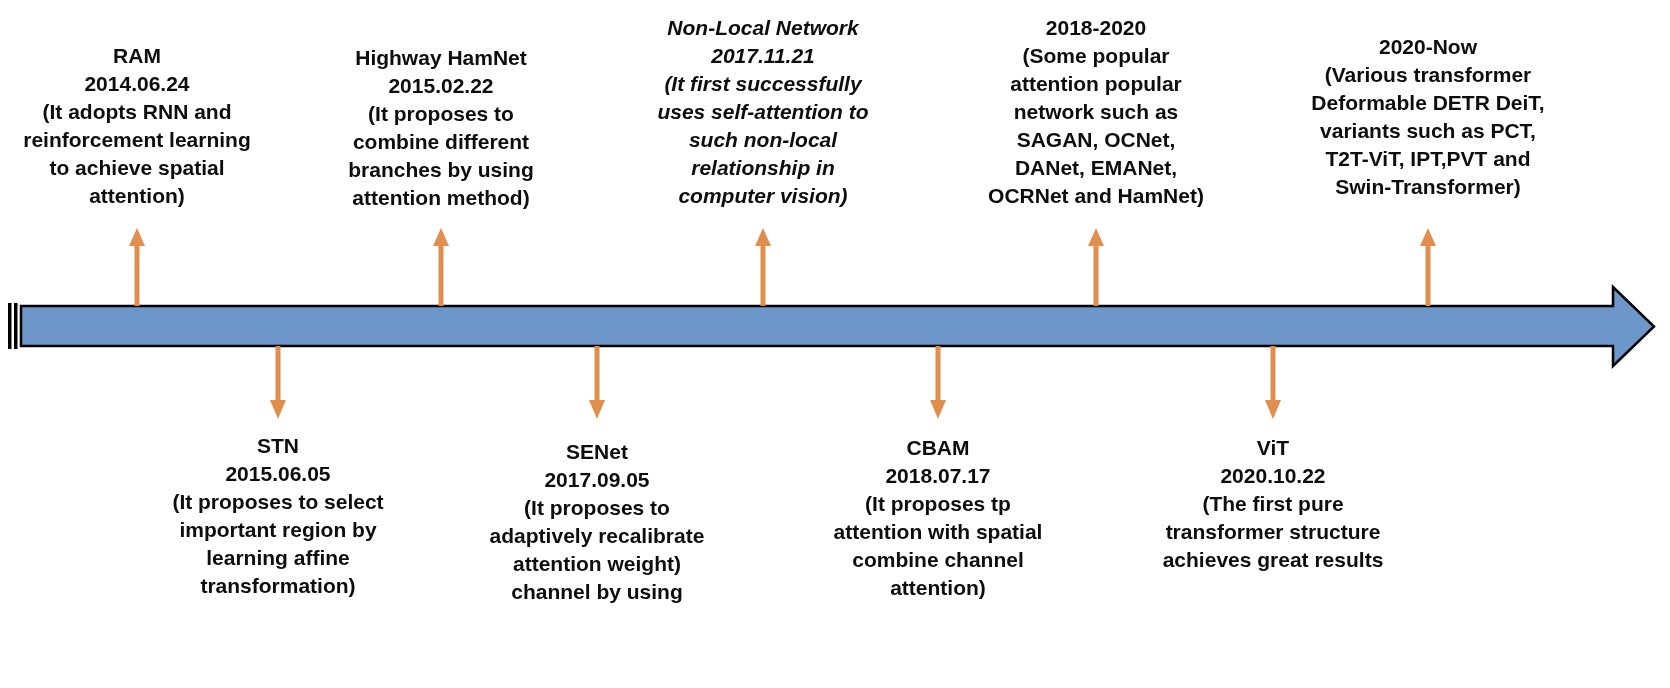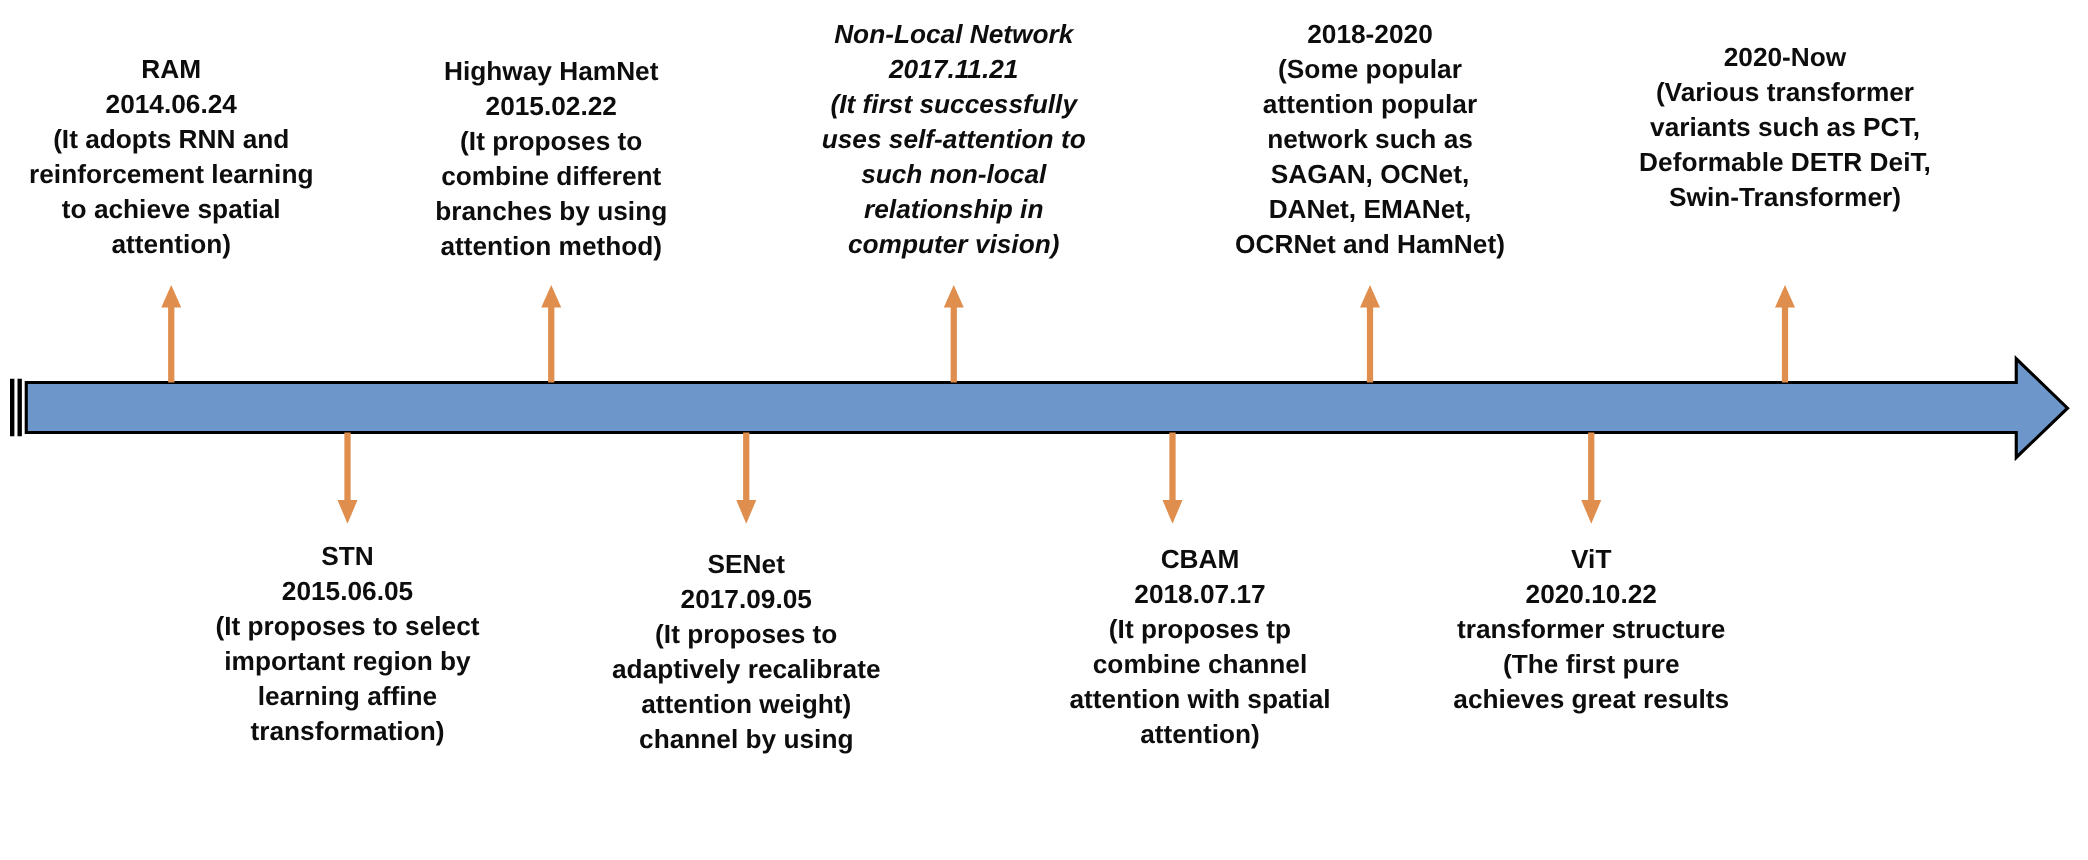--- a/index.html
+++ b/index.html
@@ -100,51 +100,52 @@
         <div class="line">(Some popular</div>
         <div class="line">attention popular</div>
         <div class="line">network such as</div>
         <div class="line">SAGAN, OCNet,</div>
         <div class="line">DANet, EMANet,</div>
         <div class="line">OCRNet and HamNet)</div>
       </div>
       <div class="event" style="left: 1248px; top: 33px;">
         <div class="line">2020-Now</div>
         <div class="line">(Various transformer</div>
+        <div class="line">Deformable DETR DeiT,</div>
         <div class="line">variants such as PCT,</div>
-        <div class="line">Deformable DETR DeiT,</div>
+        <div class="line">T2T-ViT, IPT,PVT and</div>
         <div class="line">Swin-Transformer)</div>
       </div>
     </div>
   <div id="events-bottom">
       <div class="event" style="left: 98px; top: 432px;">
         <div class="line">STN</div>
         <div class="line">2015.06.05</div>
         <div class="line">(It proposes to select</div>
         <div class="line">important region by</div>
         <div class="line">learning affine</div>
         <div class="line">transformation)</div>
       </div>
       <div class="event" style="left: 417px; top: 438px;">
         <div class="line">SENet</div>
         <div class="line">2017.09.05</div>
         <div class="line">(It proposes to</div>
         <div class="line">adaptively recalibrate</div>
         <div class="line">attention weight)</div>
         <div class="line">channel by using</div>
       </div>
-      <div class="event" style="left: 780px; top: 434px;">
+      <div class="event" style="left: 758px; top: 434px;">
         <div class="line">CBAM</div>
         <div class="line">2018.07.17</div>
         <div class="line">(It proposes tp</div>
+        <div class="line">attention with spatial</div>
         <div class="line">combine channel</div>
-        <div class="line">attention with spatial</div>
         <div class="line">attention)</div>
       </div>
       <div class="event" style="left: 1093px; top: 434px;">
         <div class="line">ViT</div>
         <div class="line">2020.10.22</div>
+        <div class="line">(The first pure</div>
         <div class="line">transformer structure</div>
-        <div class="line">(The first pure</div>
         <div class="line">achieves great results</div>
       </div>
     </div>
 </div>
 
 </body></html>

